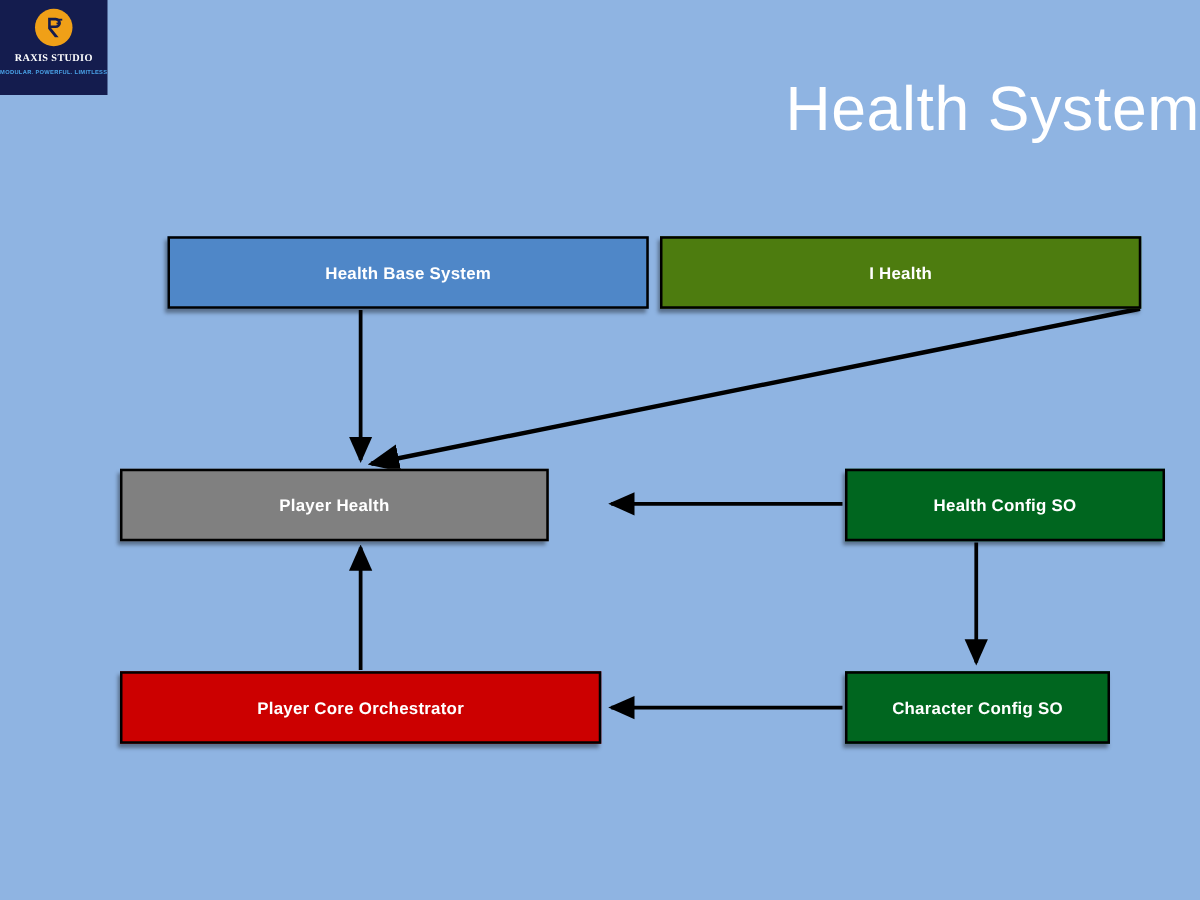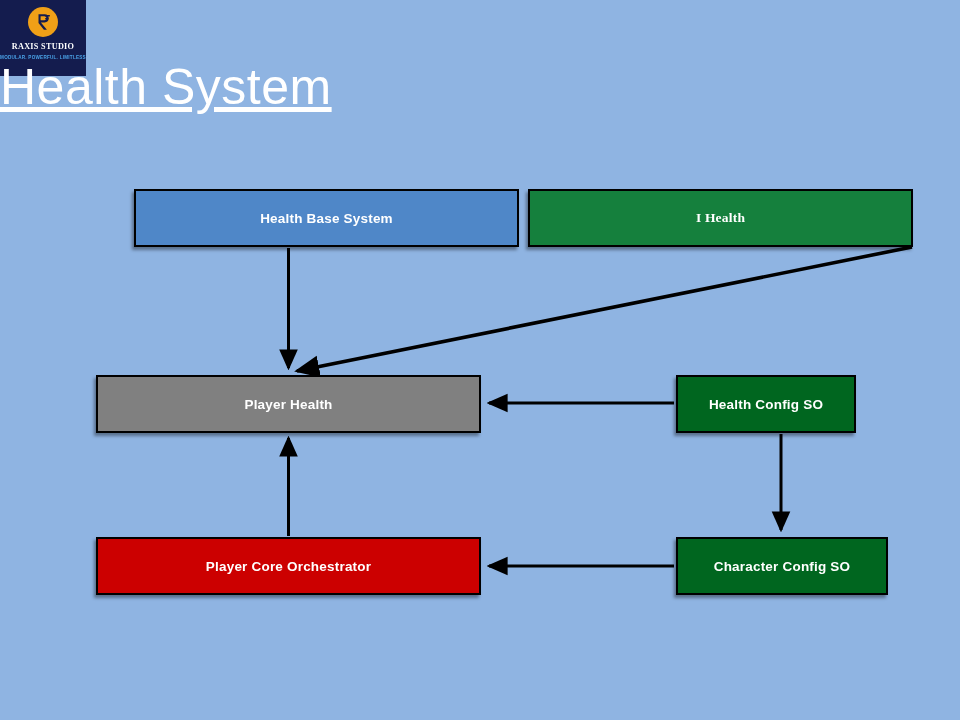--- a/index.html
+++ b/index.html
@@ -68,27 +68,26 @@
     color: #4aa3e8;
     white-space: nowrap;
   }
 
   
   #slide-title {
     position: absolute;
     left: 0px;
     top: 57px;
     width: 960px;
-    text-align: left;
+    text-align: right;
     font-size: 50px;
     font-weight: normal;
     color: #ffffff;
     letter-spacing: 0.5px;
     line-height: 1.2;
-    text-decoration: underline;
   }
 
   
   .node {
     position: absolute;
     border: 2px solid #000000;
     display: flex;
     align-items: center;
     justify-content: center;
     color: #ffffff;
@@ -99,29 +98,28 @@
     box-shadow: -2px 3px 3px rgba(0,0,0,0.38);
   }
 
   #node-health-base-system {
     left: 96px; top: 189px; width: 385px; height: 58px;
     background: #4f87c8;
     margin-left: 38px;
   }
   #node-i-health {
     left: 528px; top: 189px; width: 385px; height: 58px;
-    background: #15803d;
-    font-family: Liberation Serif, serif;
+    background: #4d7c0f;
   }
   #node-player-health {
-    left: 96px; top: 375px; width: 385px; height: 58px;
+    left: 96px; top: 375px; width: 343px; height: 58px;
     background: #808080;
   }
   #node-health-config-so {
-    left: 676px; top: 375px; width: 180px; height: 58px;
+    left: 676px; top: 375px; width: 256px; height: 58px;
     background: #00661f;
   }
   #node-player-core-orchestrator {
     left: 96px; top: 537px; width: 385px; height: 58px;
     background: #cc0000;
   }
   #node-character-config-so {
     left: 676px; top: 537px; width: 212px; height: 58px;
     background: #00661f;
   }

